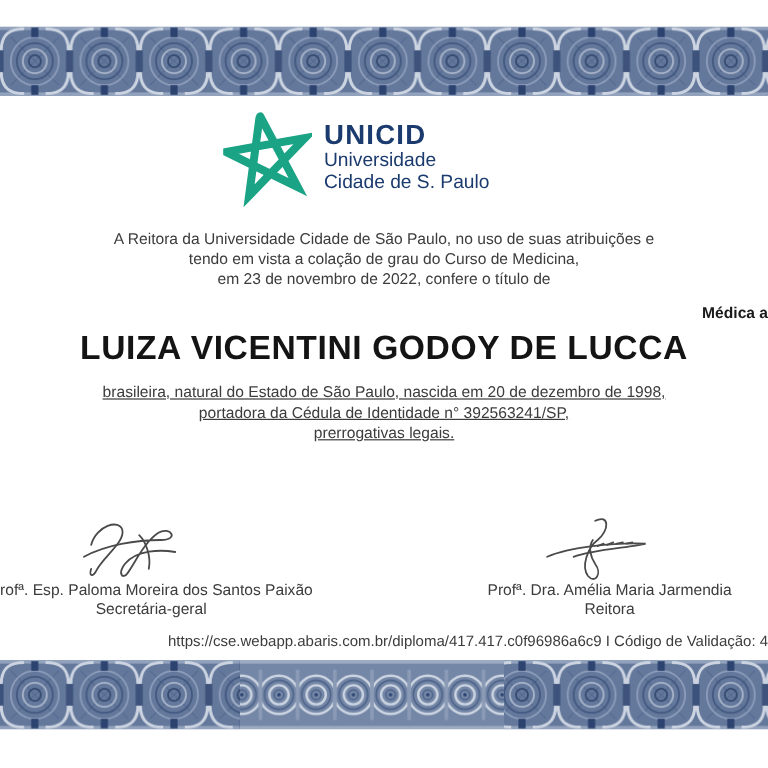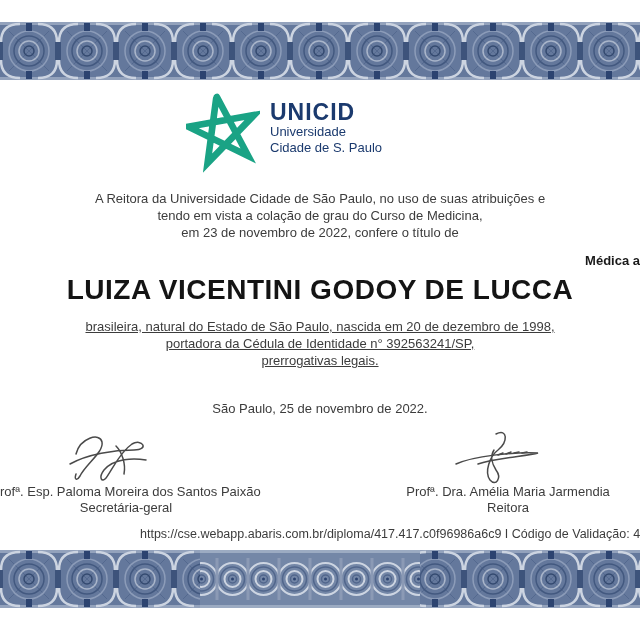--- a/index.html
+++ b/index.html
@@ -8,21 +8,21 @@
     overflow:hidden;font-family:"Liberation Sans","DejaVu Sans",sans-serif;
     color:#3c3c3c;
   }
   .border-band{position:absolute;left:0;width:640px;height:58px;}
   .border-top{top:22px;}
   .border-bottom{top:550px;}
   .logo-wrap{position:absolute;left:186px;top:90px;display:flex;align-items:flex-start;}
   .star-svg{width:74px;height:84px;display:block;}
   .logo-text{margin-left:10px;padding-top:11px;color:#1b3a6e;}
   .logo-brand{font-size:23px;font-weight:bold;line-height:1;letter-spacing:1px;}
-  .logo-sub{font-size:13px;line-height:1.15;margin-top:1px;}
+  .logo-sub{font-size:16px;line-height:1.15;margin-top:1px;}
   .centered{position:absolute;left:0;width:640px;text-align:center;}
   .body-line{font-size:13px;line-height:17px;color:#3c3c3c;}
   .intro{top:190px;}
   .title-label{top:253px;font-size:13px;font-weight:bold;color:#1a1a1a;text-align:right;}
   .grad-name{top:274px;font-size:28px;font-weight:bold;color:#141414;letter-spacing:0.5px;}
   .details{top:318px;text-decoration:underline;}
   .date-line{top:400px;}
   .sig-scribble{position:absolute;}
   .sig-scribble svg{display:block;}
   .sig-left-scribble{left:62px;top:430px;}
@@ -94,21 +94,20 @@
 
   <div class="centered title-label">Médica a</div>
   <div class="centered grad-name">LUIZA VICENTINI GODOY DE LUCCA</div>
 
   <div class="centered details">
     <div class="body-line">brasileira, natural do Estado de São Paulo, nascida em 20 de dezembro de 1998,</div>
     <div class="body-line">portadora da Cédula de Identidade n° 392563241/SP,</div>
     <div class="body-line">prerrogativas legais.</div>
   </div>
 
-  <div class="centered body-line date-line">São Paulo, 25 de novembro de 2022.</div>
 
   <div class="sig-scribble sig-left-scribble">
     <svg width="115" height="55" viewBox="0 0 115 55" xmlns="http://www.w3.org/2000/svg">
       <g fill="none" stroke="#4a4a4a" stroke-width="1.5" stroke-linecap="round">
         <path d="M14,24 C18,8 38,2 40,12 C42,22 24,34 18,46 C15,51 12,50 14,44"></path>
         <path d="M8,34 C26,24 52,20 72,20 C88,20 80,8 70,14 C58,22 50,40 44,48 C40,53 36,48 42,40 C52,28 72,28 84,30"></path>
         <path d="M54,16 C60,22 64,34 62,44"></path>
       </g>
     </svg>
   </div>

